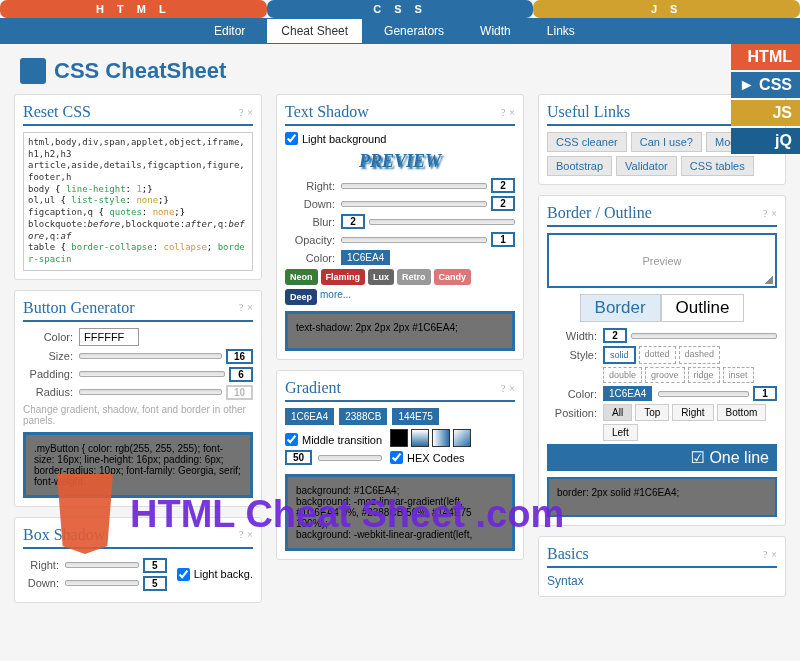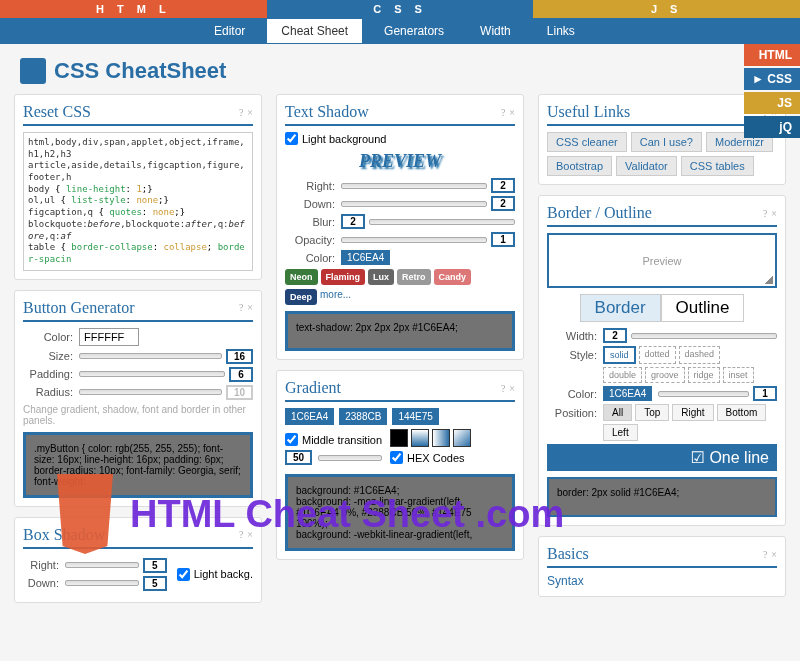--- a/index.html
+++ b/index.html
@@ -1,18 +1,18 @@
 <!DOCTYPE html>
 <html><head>
 <meta charset="utf-8">
 <style>
 * { margin: 0; padding: 0; box-sizing: border-box; }
 body { font-family: Arial, sans-serif; font-size: 12px; background: #f5f5f5; width: 800px; }
 .top-tabs { display: flex; height: 18px; }
-.top-tab { flex: 1; text-align: center; color: #fff; font-weight: bold; font-size: 11px; letter-spacing: 5px; line-height: 18px; cursor: pointer; }
+.top-tab { flex: 1; text-align: center; color: #fff; font-weight: bold; font-size: 11px; letter-spacing: 5px; line-height: 18px; cursor: pointer; border-radius: 7px; }
 .top-tab.html-t { background: #e15c34; }
 .top-tab.css-t { background: #2a6ea6; }
 .top-tab.js-t { background: #d0a12f; }
 .nav-bar { background: #2a6ea6; height: 26px; display: flex; align-items: center; padding-left: 200px; gap: 8px; }
 .nav-item { color: #fff; font-size: 12px; padding: 5px 14px; cursor: pointer; }
 .nav-item.active { background: #fff; color: #333; }
 .main-logo { display: flex; align-items: flex-start; gap: 8px; padding: 14px 20px 10px; }
 .logo-icon { width: 26px; height: 26px; background: #2a6ea6; border-radius: 3px; }
 .logo-text { font-size: 22px; font-weight: bold; color: #2a6ea6; }
 .content { display: flex; gap: 14px; padding: 0 14px; position: relative; }
@@ -54,21 +54,21 @@
 .tab-toggle { display: flex; justify-content: center; gap: 0; margin: 6px 0; }
 .tab-toggle span { padding: 3px 14px; font-size: 17px; border: 1px solid #ccc; cursor: pointer; }
 .tab-toggle span.active { background: #e0ecf5; color: #2a6ea6; }
 .style-boxes { display: flex; gap: 3px; flex-wrap: wrap; }
 .style-box { border: 1px dashed #aaa; padding: 2px 5px; font-size: 9px; color: #888; cursor: pointer; }
 .style-box.active { border: 2px solid #2a6ea6; color: #2a6ea6; }
 .pos-btns { display: flex; gap: 3px; flex-wrap: wrap; }
 .pos-btn { border: 1px solid #ccc; padding: 2px 8px; font-size: 10px; cursor: pointer; background: #f5f5f5; }
 .oneline-chk { background: #2a6ea6; color: #fff; padding: 4px 8px; text-align: right; font-size: 16px; }
 .side-tabs { position: absolute; right: 0; top: 0; display: flex; flex-direction: column; gap: 2px; z-index: 5; }
-.side-tab { padding: 4px 8px; color: #fff; font-weight: bold; font-size: 12px; cursor: pointer; text-align: right; min-width: 52px; }
+.side-tab { padding: 4px 8px; color: #fff; font-weight: bold; font-size: 16px; cursor: pointer; text-align: right; min-width: 52px; }
 .side-tab.html-s { background: #e15c34; }
 .side-tab.css-s { background: #2a6ea6; }
 .side-tab.js-s { background: #d0a12f; }
 .side-tab.jq-s { background: #1a5f8f; }
 .watermark { position: absolute; top: 380px; left: 50px; display: flex; align-items: center; gap: 10px; z-index: 10; pointer-events: none; opacity: 0.92; }
 .wm-icon { width: 70px; height: 80px; background: #e15c34; clip-path: polygon(10% 0, 90% 0, 82% 90%, 50% 100%, 18% 90%); }
 .wm-text { font-size: 38px; font-weight: bold; color: #6d28d9; font-family: Arial; }
 .basics-syntax { color: #2a6ea6; font-size: 12px; margin-top: 4px; }
 </style>
 </head>

